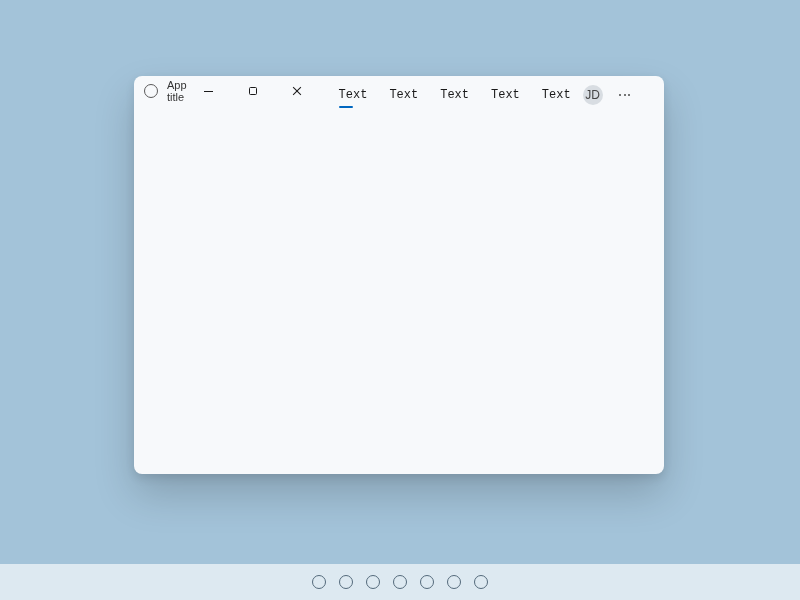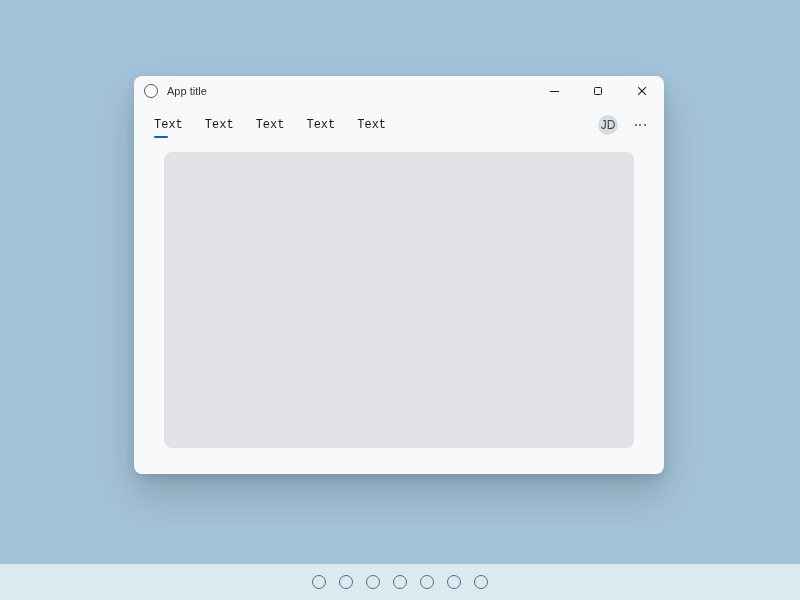--- a/index.html
+++ b/index.html
@@ -18,21 +18,20 @@
     .window {
       position: absolute;
       top: 76px;
       left: 134px;
       width: 530px;
       height: 398px;
       background: #f7f9fb;
       border-radius: 8px;
       box-shadow: 0 20px 40px rgba(0,0,0,0.18), 0 4px 10px rgba(0,0,0,0.1);
       display: flex;
-      flex-direction: column;
       overflow: hidden;
     }
     .titlebar {
       height: 30px;
       display: flex;
       align-items: center;
       padding: 0 0 0 10px;
     }
     .app-icon {
       width: 14px;

